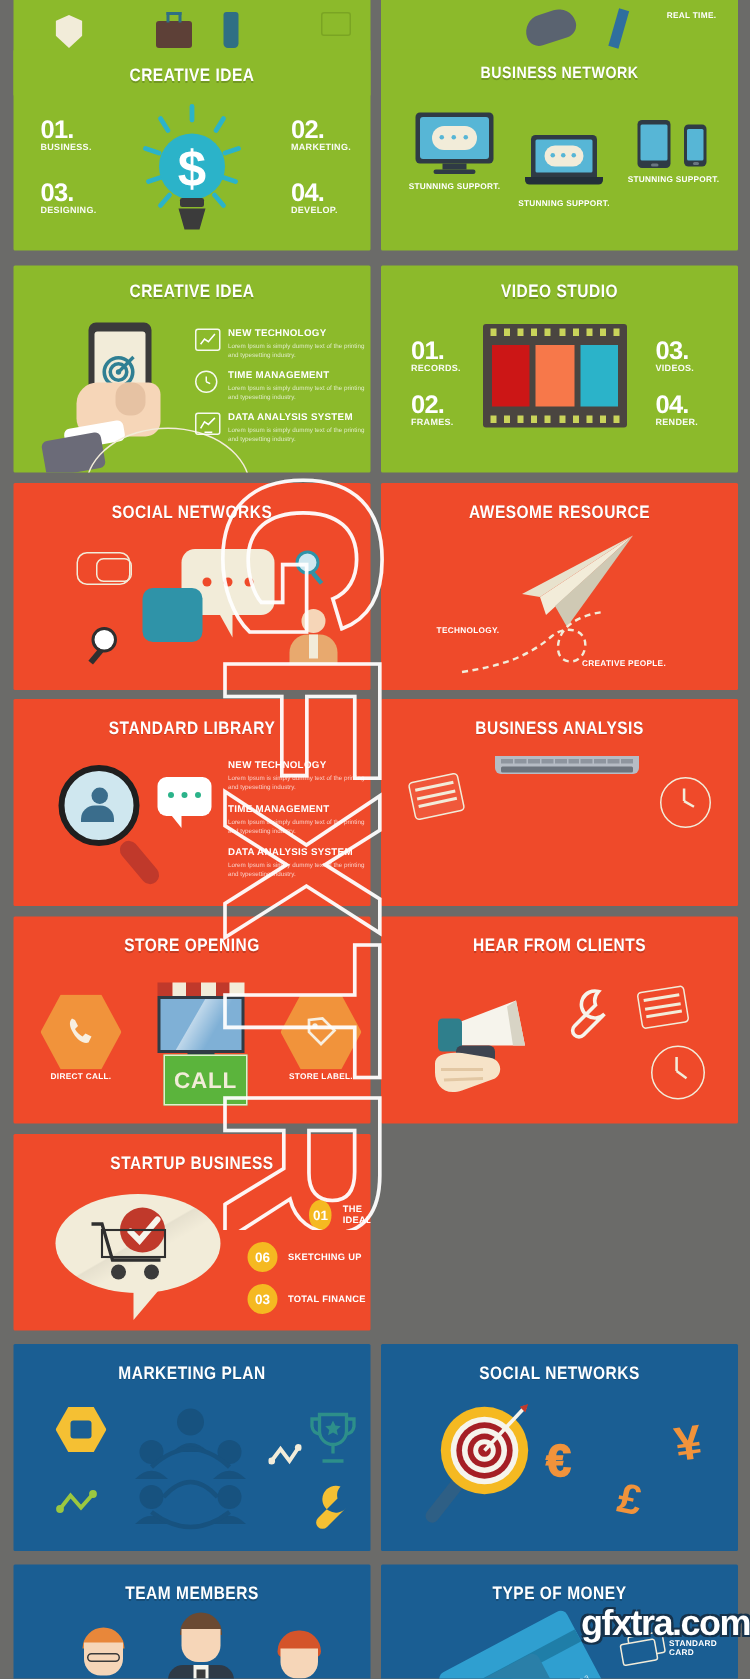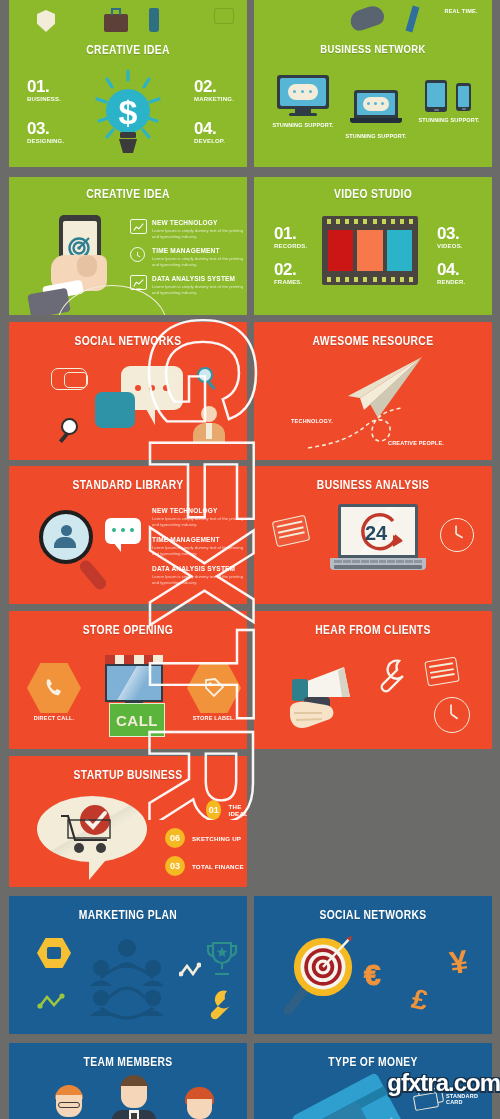--- a/index.html
+++ b/index.html
@@ -354,30 +354,20 @@
   <div class="card red" style="left:254px;top:466px;width:238px;height:138px;">
     <div class="ttl" style="top:12px;font-size:12px;">BUSINESS ANALYSIS</div>
 
     <div style="position:absolute;left:20px;top:52px;width:34px;height:26px;border:1.6px solid #f2ecd9;border-radius:3px;transform:rotate(-12deg);background:rgba(255,255,255,.08);">
       <div style="margin:4px 3px;height:2px;background:#f2ecd9;"></div>
       <div style="margin:3px 3px;height:2px;background:#f2ecd9;"></div>
       <div style="margin:3px 3px;height:2px;background:#f2ecd9;"></div>
     </div>
 
     <div style="position:absolute;left:76px;top:38px;width:96px;height:78px;">
-      <div style="width:80px;height:54px;margin:0 auto;background:#4a5b66;border-radius:3px 3px 0 0;padding:3px;">
-        <div style="width:100%;height:100%;background:#f6f4ec;position:relative;overflow:hidden;">
-          <div style="position:absolute;inset:0;background:linear-gradient(120deg,transparent 45%,rgba(255,255,255,.55) 46%,transparent 62%);"></div>
-          <svg viewBox="0 0 74 48" style="position:absolute;inset:0;width:100%;height:100%;">
-            <path d="M52 14 A 17 17 0 1 0 55 30 L 60 34" fill="none" stroke="#c0392b" stroke-width="3.4"></path>
-            <path d="M52 28 L62 34 L52 40 Z" fill="#c0392b"></path>
-            <text x="35" y="33" text-anchor="middle" font-size="20" font-weight="bold" fill="#274a63" font-family="Liberation Sans, sans-serif">24</text>
-          </svg>
-        </div>
-      </div>
       <div style="width:96px;height:12px;background:#b6bcc4;border-radius:0 0 4px 4px;
                   display:flex;flex-wrap:wrap;gap:1px;padding:2px 4px;">
         <i style="flex:1 0 8%;height:3px;background:#8e959e;"></i>
           <i style="flex:1 0 8%;height:3px;background:#8e959e;"></i>
         <i style="flex:1 0 8%;height:3px;background:#8e959e;"></i>
           <i style="flex:1 0 8%;height:3px;background:#8e959e;"></i>
         <i style="flex:1 0 8%;height:3px;background:#8e959e;"></i>
           <i style="flex:1 0 8%;height:3px;background:#8e959e;"></i>
         <i style="flex:1 0 8%;height:3px;background:#8e959e;"></i>
           <i style="flex:1 0 8%;height:3px;background:#8e959e;"></i>

